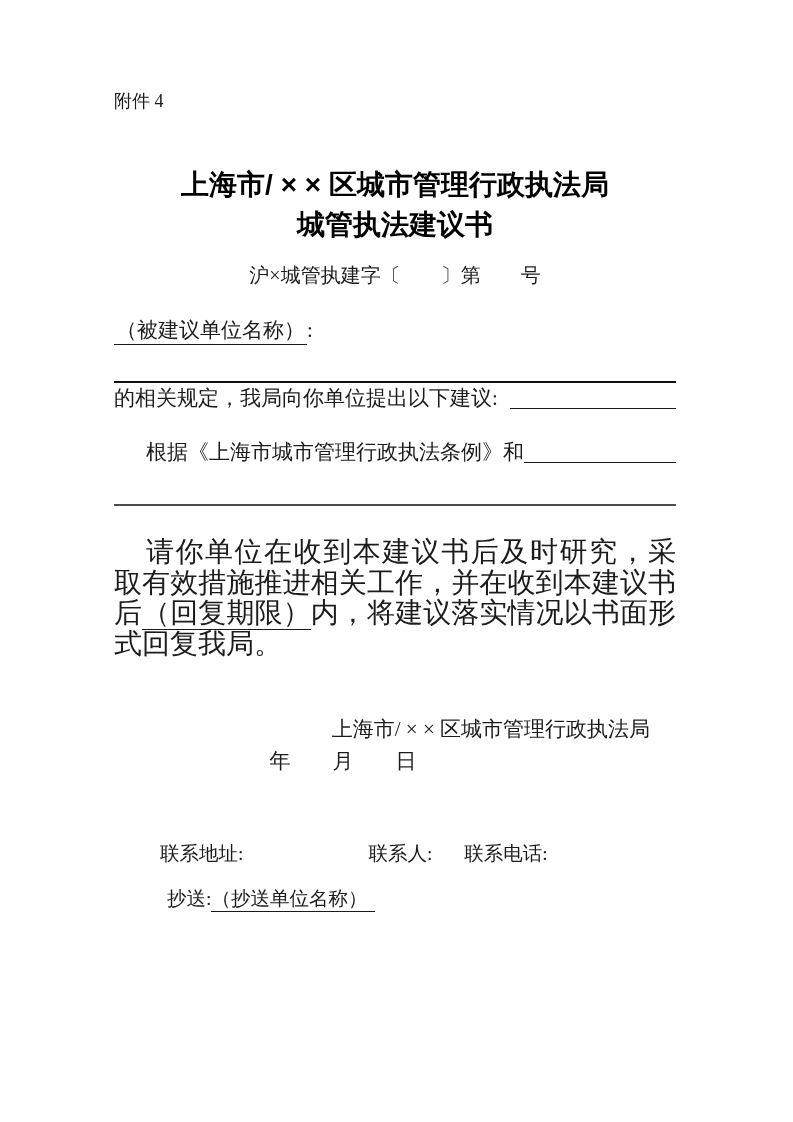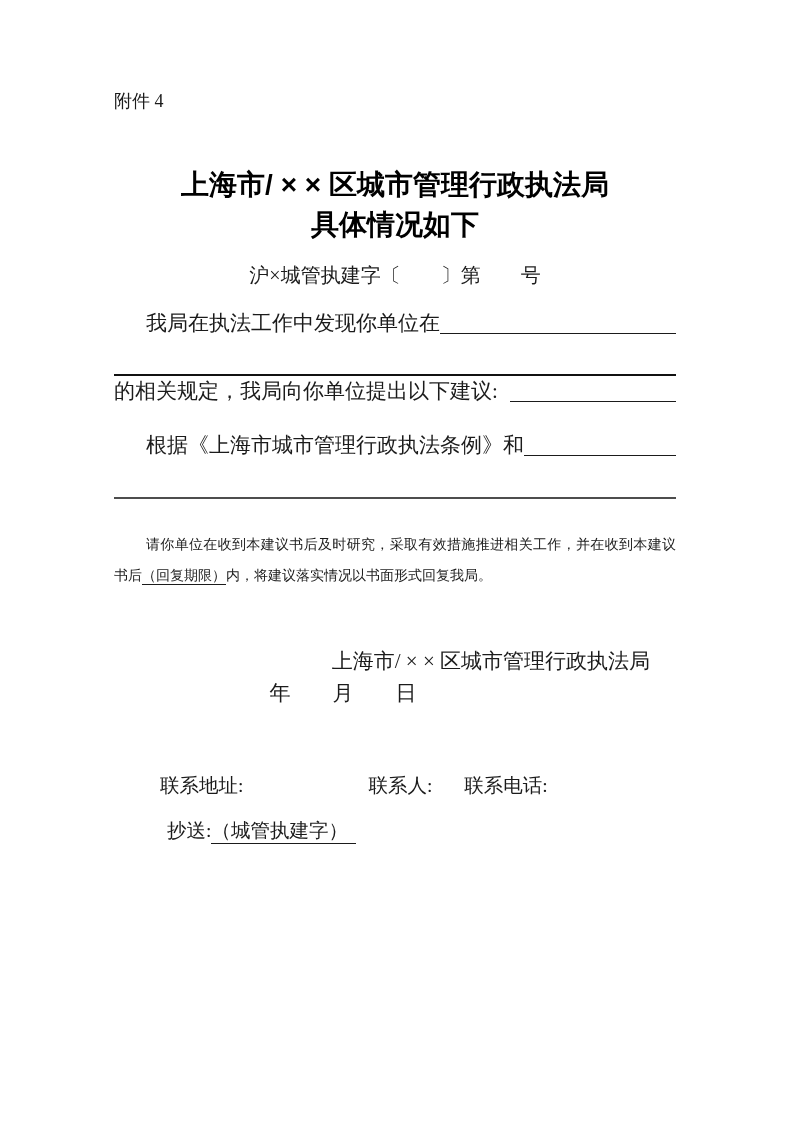--- a/index.html
+++ b/index.html
@@ -73,21 +73,21 @@
     margin-top: 36px;
     border-bottom: 2px solid #111111;
   }
   .hr2 {
     margin-top: 37px;
     border-bottom: 2px solid #4d4d4d;
   }
 
   .para3 {
     margin-top: 31px;
-    font-size: 14px;
+    font-size: 28px;
     line-height: 30.5px;
     text-align: justify;
     text-indent: 32px;
   }
   .para3 .u {
     border-bottom: 1.5px solid #1b1b1b;
     padding-bottom: 1px;
   }
 
   .signature {
@@ -140,30 +140,29 @@
 </head>
 <body>
 
 <div class="page">
   <div class="content">
 
     <div class="attachment">附件 4</div>
 
     <div class="title">
       <div>上海市/ × × 区城市管理行政执法局</div>
-      <div>具体情况如下</div>
+      <div>城管执法建议书</div>
     </div>
 
     <div class="doc-no">沪×城管执建字〔　　〕第　　号</div>
 
+    <div class="recipient">
+      <span class="u">（被建议单位名称）</span><span>:</span>
+    </div>
 
-    <div class="fill-row para1">
-      <span class="txt indent">我局在执法工作中发现你单位在</span>
-      <span class="fill"></span>
-    </div>
 
     <div class="hr1"></div>
 
     <div class="fill-row">
       <span class="txt">的相关规定，我局向你单位提出以下建议:</span>
       <span class="fill gap"></span>
     </div>
     <div class="fill-row para2">
       <span class="txt indent">根据《上海市城市管理行政执法条例》和</span>
       <span class="fill"></span>
@@ -179,19 +178,19 @@
 
     <div class="date">年　　月　　日</div>
 
     <div class="contacts">
       <span class="c1">联系地址:</span>
       <span class="c2">联系人:</span>
       <span>联系电话:</span>
     </div>
 
     <div class="copyto">
-      <span>抄送:</span><span class="u">（城管执建字）</span>
+      <span>抄送:</span><span class="u">（抄送单位名称）</span>
     </div>
 
   </div>
 
   <div class="pageno">– 9 –</div>
 </div>
 
 </body></html>

